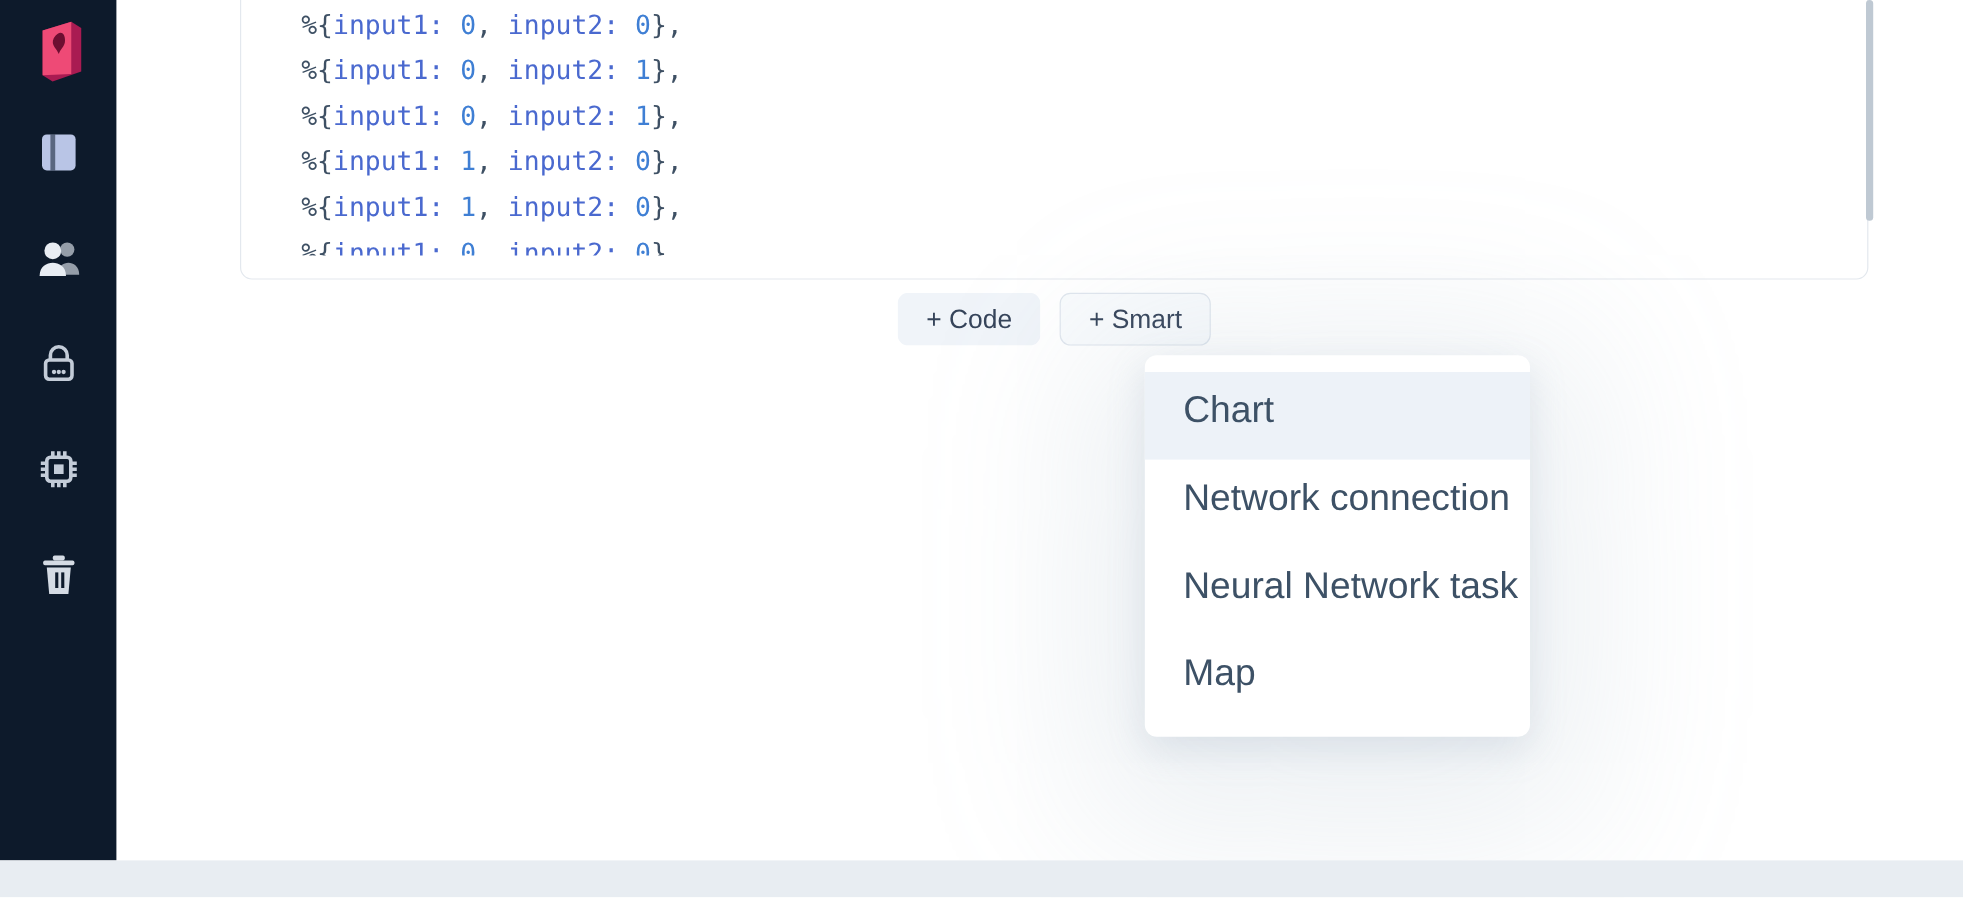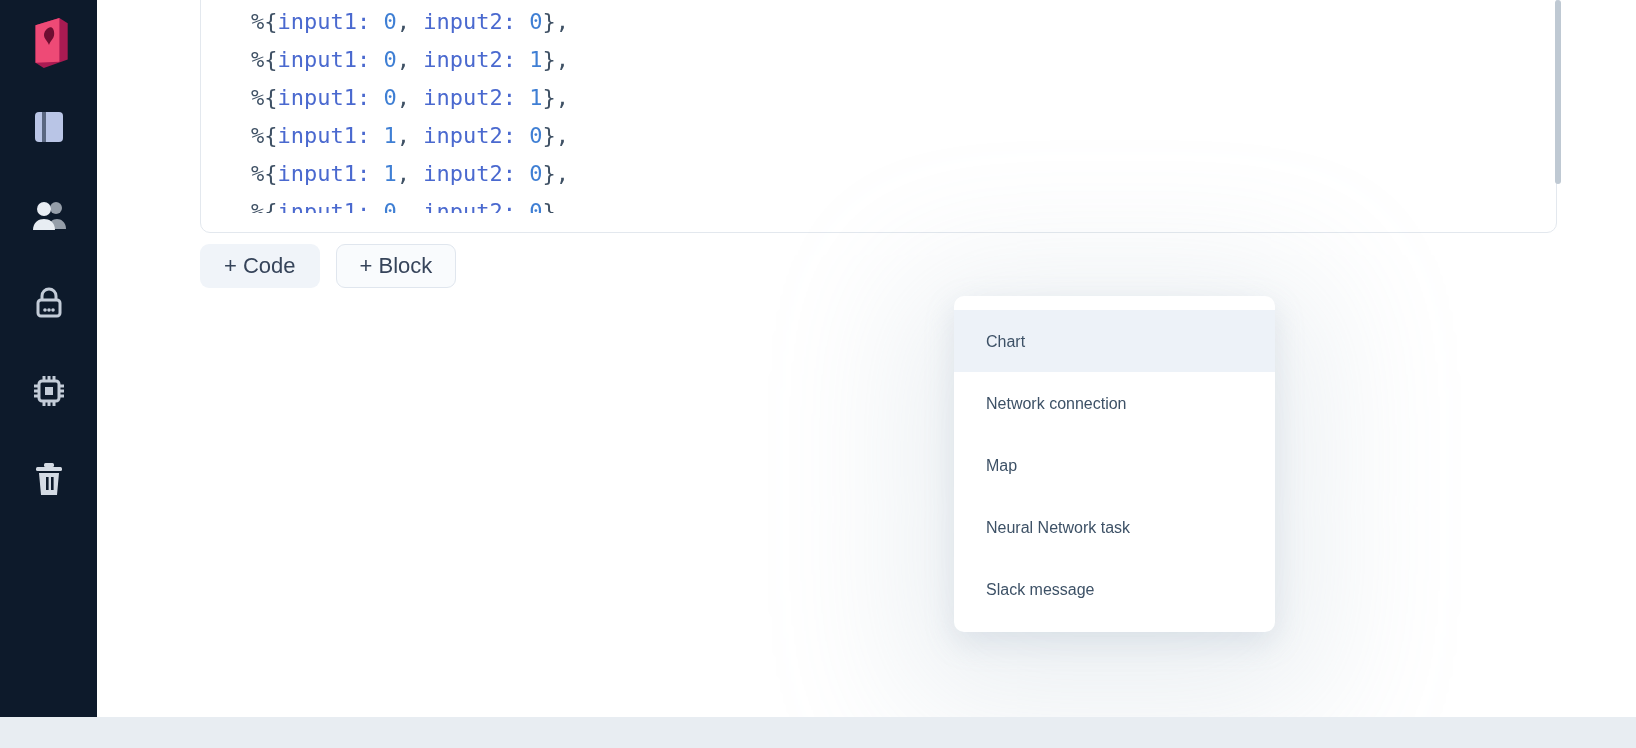--- a/index.html
+++ b/index.html
@@ -40,39 +40,39 @@
   .tk-key { color:#4a69cf; }
   .tk-num { color:#3f7fd4; }
   .editor-scrollbar {
     position:absolute; left:1555px; top:0; width:6px; height:184px;
     background:#bfc9d3; border-radius:3px;
   }
 
   
   .insert-row {
     position:absolute; left:200px; top:244px; width:1357px;
-    display:flex; justify-content:flex-start; gap:16px;
+    display:flex; justify-content:center; gap:16px;
   }
   .insert-btn {
     height:44px; padding:0 23px; border-radius:9px; border:1px solid transparent;
     background:#f0f4f9; color:#36445a; font-size:22px;
     font-family:"Liberation Sans", sans-serif; cursor:pointer; white-space:nowrap;
   }
   .insert-btn.bordered { background:#f9fbfd; border-color:#e0e6ee; }
   .insert-btn.active   { background:#e2e8f0; }
 
   
   .smart-menu {
     position:absolute; left:954px; top:296px; width:321px;
     background:#ffffff; border-radius:10px; padding:14px 0 12px 0;
     box-shadow:0 10px 30px rgba(140,160,180,0.22), 0 30px 140px 50px rgba(150,170,190,0.18);
   }
   .menu-item {
-    height:62px; line-height:63px; padding-left:32px;
-    font-size:16px; color:#3d5166; cursor:pointer; white-space:nowrap;
+    height:73px; line-height:63px; padding-left:32px;
+    font-size:31px; color:#3d5166; cursor:pointer; white-space:nowrap;
   }
   .menu-item.highlighted { background:#edf2f8; }
 
   
   .footer-strip {
     position:absolute; left:0; top:717px; width:1636px; height:31px;
     background:#e8edf2;
   }
 </style>
 </head>
@@ -148,26 +148,25 @@
 
   <main>
 
     <section class="code-cell">
       <div class="code-lines" id="code-lines"><div class="code-line">%{<span class="tk-key">input1:</span> <span class="tk-num">0</span>, <span class="tk-key">input2:</span> <span class="tk-num">0</span>},</div><div class="code-line">%{<span class="tk-key">input1:</span> <span class="tk-num">0</span>, <span class="tk-key">input2:</span> <span class="tk-num">1</span>},</div><div class="code-line">%{<span class="tk-key">input1:</span> <span class="tk-num">0</span>, <span class="tk-key">input2:</span> <span class="tk-num">1</span>},</div><div class="code-line">%{<span class="tk-key">input1:</span> <span class="tk-num">1</span>, <span class="tk-key">input2:</span> <span class="tk-num">0</span>},</div><div class="code-line">%{<span class="tk-key">input1:</span> <span class="tk-num">1</span>, <span class="tk-key">input2:</span> <span class="tk-num">0</span>},</div><div class="code-line">%{<span class="tk-key">input1:</span> <span class="tk-num">0</span>, <span class="tk-key">input2:</span> <span class="tk-num">0</span>},</div></div>
     </section>
     <div class="editor-scrollbar"></div>
 
     <div class="insert-row">
       <button class="insert-btn">+ Code</button>
-      <button class="insert-btn bordered">+ Block</button>
+      <button class="insert-btn bordered">+ Smart</button>
     </div>
 
     <div class="smart-menu" id="smart-menu">
         <div class="menu-item highlighted">Chart</div>
         <div class="menu-item">Network connection</div>
+        <div class="menu-item">Neural Network task</div>
         <div class="menu-item">Map</div>
-        <div class="menu-item">Neural Network task</div>
-        <div class="menu-item">Slack message</div>
       </div>
 
     <div class="footer-strip"></div>
   </main>
 </div>
 
 </body></html>

